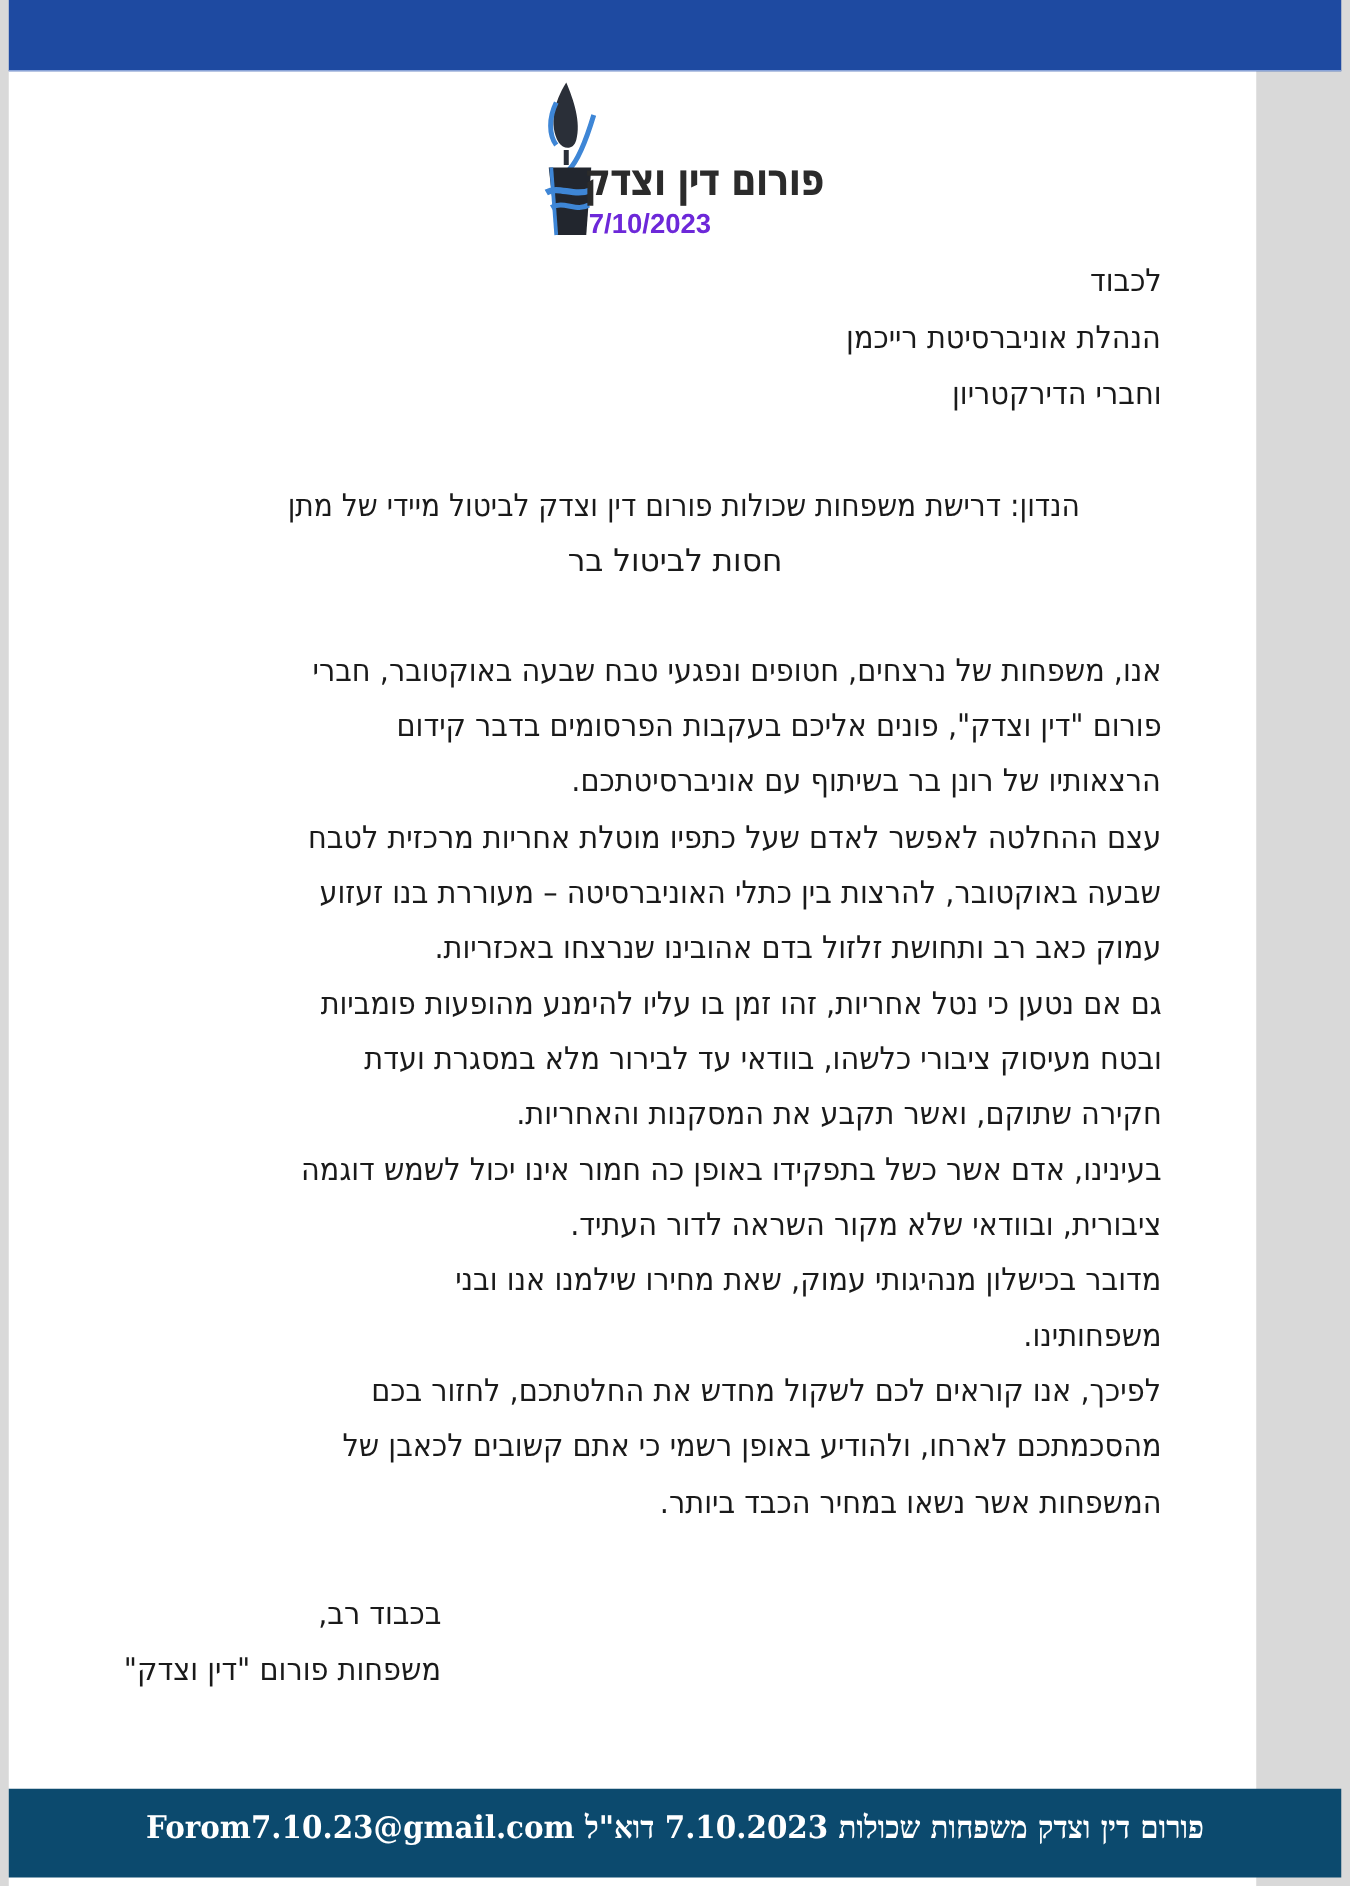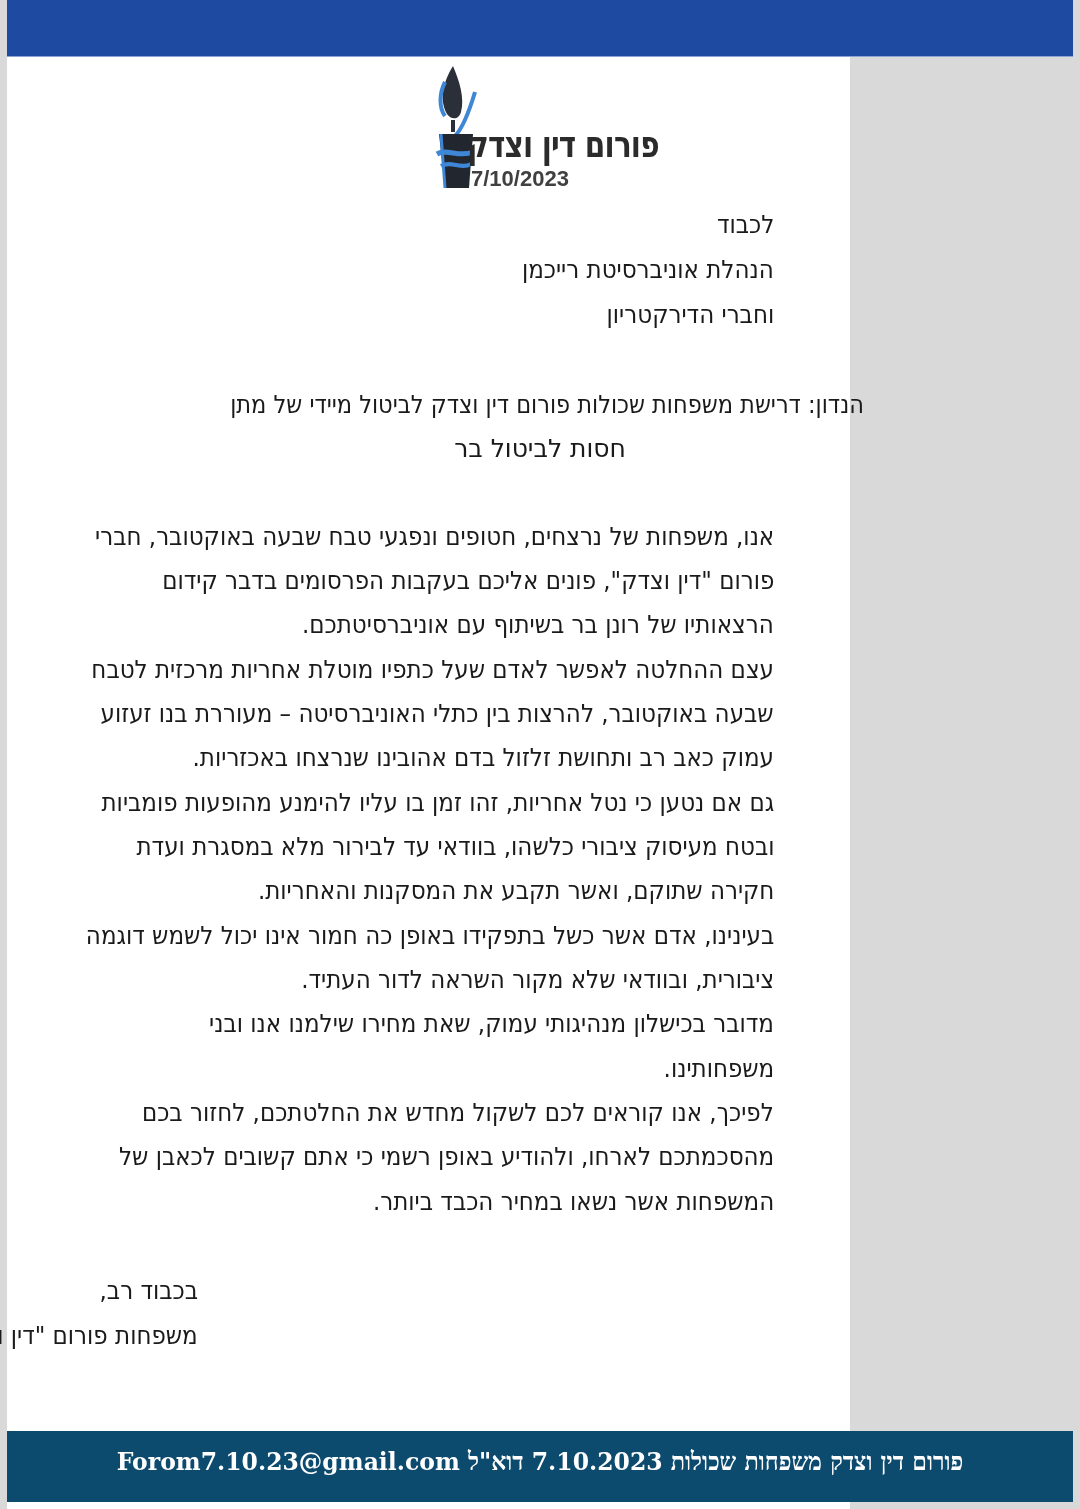--- a/index.html
+++ b/index.html
@@ -3,42 +3,42 @@
   <meta charset="utf-8">
   <style>
     html, body { margin: 0; padding: 0; }
     body {
       width: 1080px; height: 1509px;
       background: #d9d9d9;
       font-family: "DejaVu Sans", sans-serif;
       position: relative; overflow: hidden;
     }
     .page {
-      position: absolute; left: 7px; top: 0; width: 843px; height: 1509px;
+      position: absolute; left: 7px; top: 0; width: 998px; height: 1509px;
       background: #ffffff;
     }
     .top-bar {
       position: absolute; left: 0; top: 0; width: 1066px; height: 56px;
       background: #1e4aa1;
       border-bottom: 1px solid #8aa4d8;
     }
     .logo {
       position: absolute; left: 418px; top: 62px; width: 240px; height: 130px;
     }
     .logo svg { position: absolute; left: 8px; top: 0; }
     .logo-title {
       position: absolute; left: 42px; top: 62px;
       font-family: "DejaVu Sans", sans-serif; font-weight: bold;
       font-size: 36px; color: #2b2b2b; direction: rtl; letter-spacing: -1px;
       transform: scaleX(0.82); transform-origin: left center; white-space: nowrap;
     }
     .logo-date {
       position: absolute; left: 46px; top: 104px;
       font-family: "Liberation Sans", sans-serif; font-weight: bold;
-      font-size: 22px; color: #404040;
+      font-size: 22px; color: #6d28d9;
     }
     .text {
       position: absolute; direction: rtl; color: #1a1a1a;
       font-family: "DejaVu Sans", sans-serif;
       font-size: 25px; white-space: nowrap;
       transform: scaleX(0.92); transform-origin: right center;
     }
     .addr { right: 76px; }
     .subject {
       position: absolute; left: 60px; width: 960px; text-align: center;

